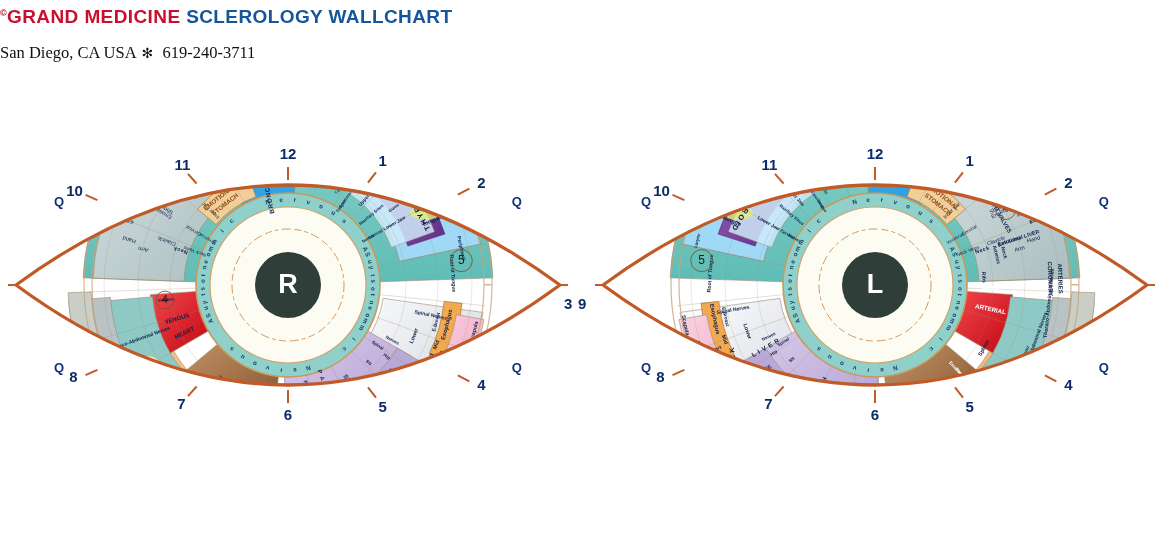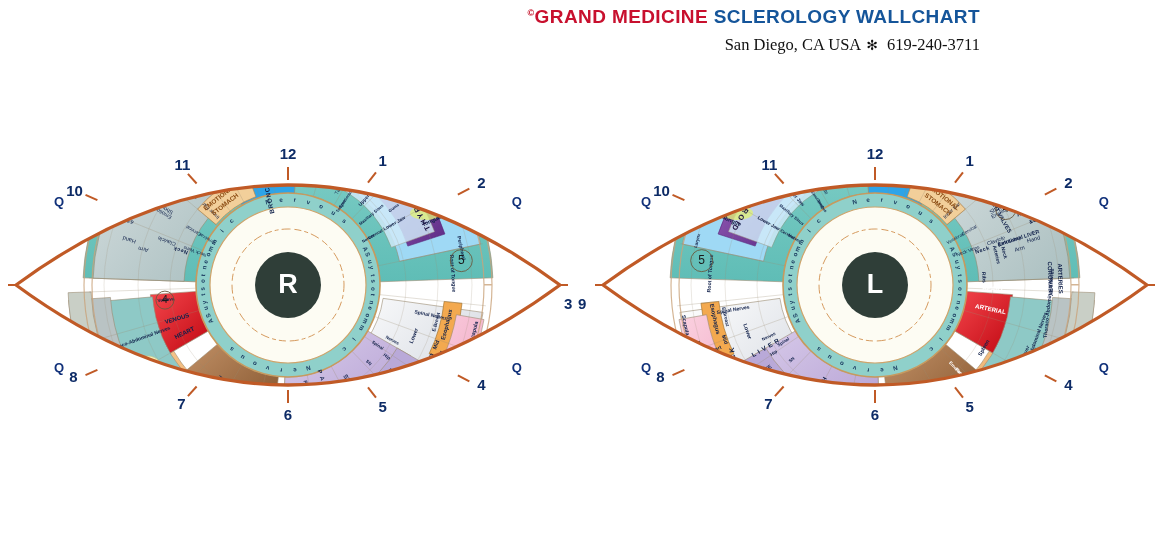--- a/index.html
+++ b/index.html
@@ -1,26 +1,26 @@
 <!DOCTYPE html>
 <html><head>
 <meta charset="utf-8">
 <style>
   html,body{margin:0;padding:0;background:#ffffff;}
   body{width:1159px;height:539px;overflow:hidden;font-family:"Liberation Sans",sans-serif;}
   #root{position:relative;width:1159px;height:539px;background:#fff;}
 
   
-  .hdr{position:absolute;left:0;top:0;width:980px;text-align:right;}
+  .hdr{position:absolute;left:0;top:0;width:980px;text-align:left;}
   .title-line{font-family:"Liberation Sans",sans-serif;font-weight:bold;font-size:19px;letter-spacing:.4px;white-space:nowrap;margin-top:6px;}
   .t-sup{font-size:9px;vertical-align:super;color:#c0001a;font-weight:bold;}
   .t-red{color:#c8102e;}
   .t-blue{color:#15559a;}
   .sub1{font-family:"Liberation Serif",serif;font-size:16.5px;color:#111;margin-top:4px;white-space:nowrap;}
-  .sub2{font-family:"Liberation Serif",serif;font-size:16.5px;color:#111;margin-top:7px;white-space:nowrap;}
+  .sub2{font-family:"Liberation Serif",serif;font-size:16.5px;color:#111;margin-top:15px;white-space:nowrap;}
   .star{font-size:14px;padding:0 5px;}
 
   
   .eye-wrap{position:absolute;top:70px;width:560px;height:460px;}
   #eye-right-wrap{left:8px;}
   #eye-left-wrap{left:595px;}
   .eye-svg{position:absolute;left:0;top:0;}
 
   
   .ticknum{position:absolute;font-family:"Liberation Sans",sans-serif;font-weight:bold;font-size:15px;color:#0d2b66;}

